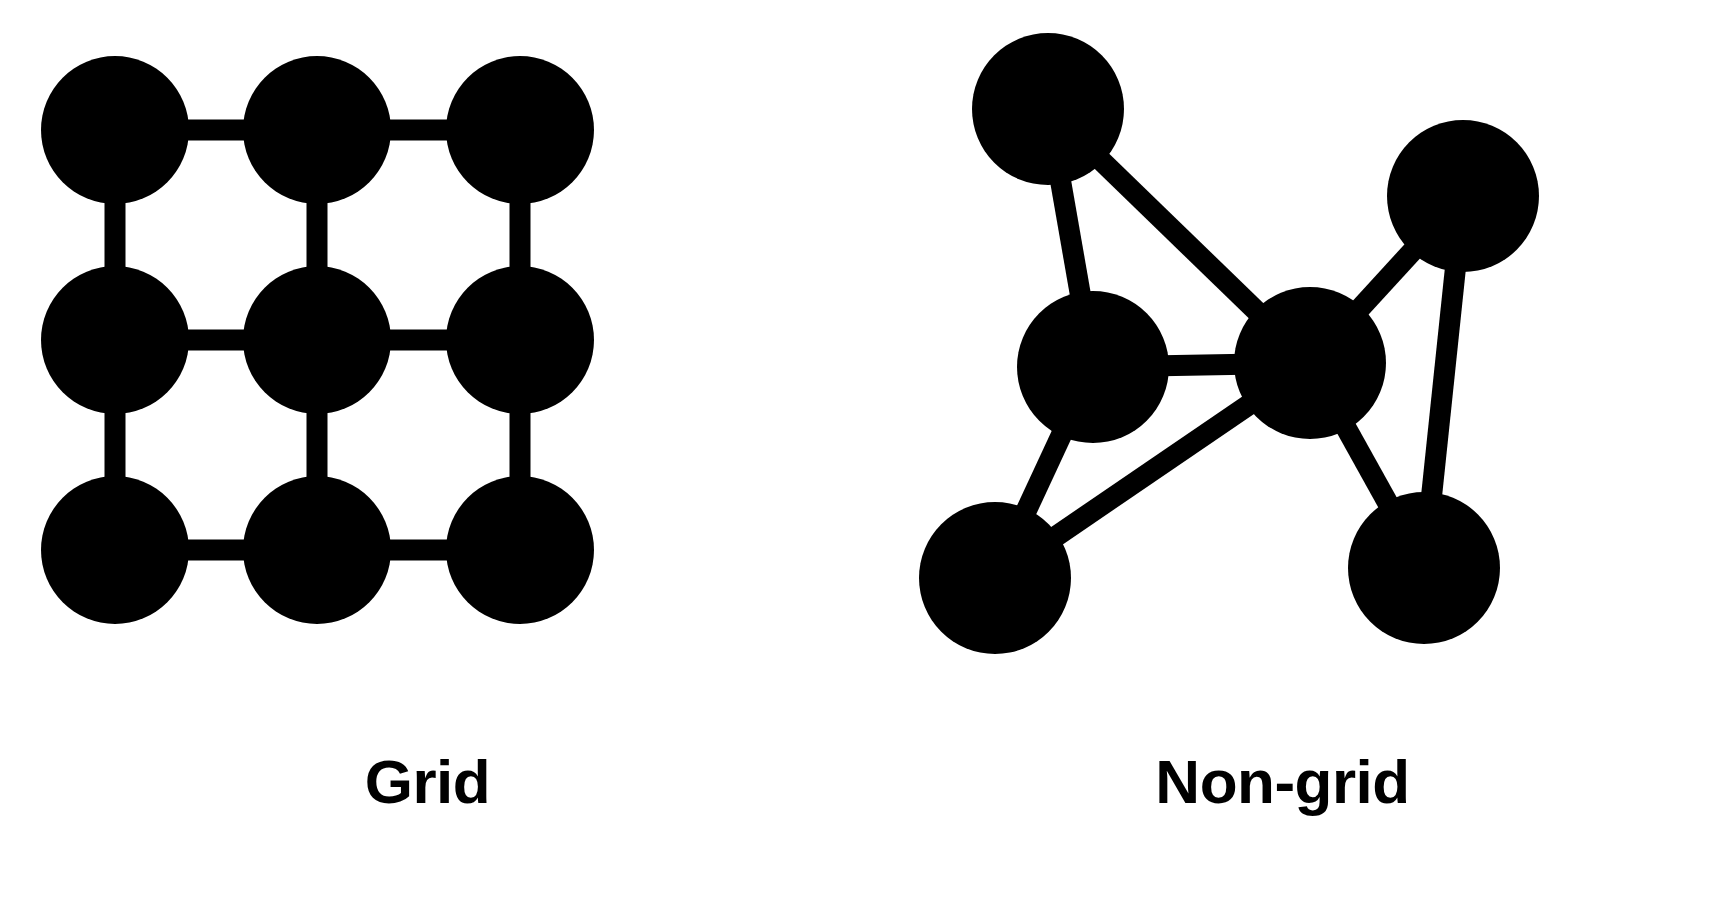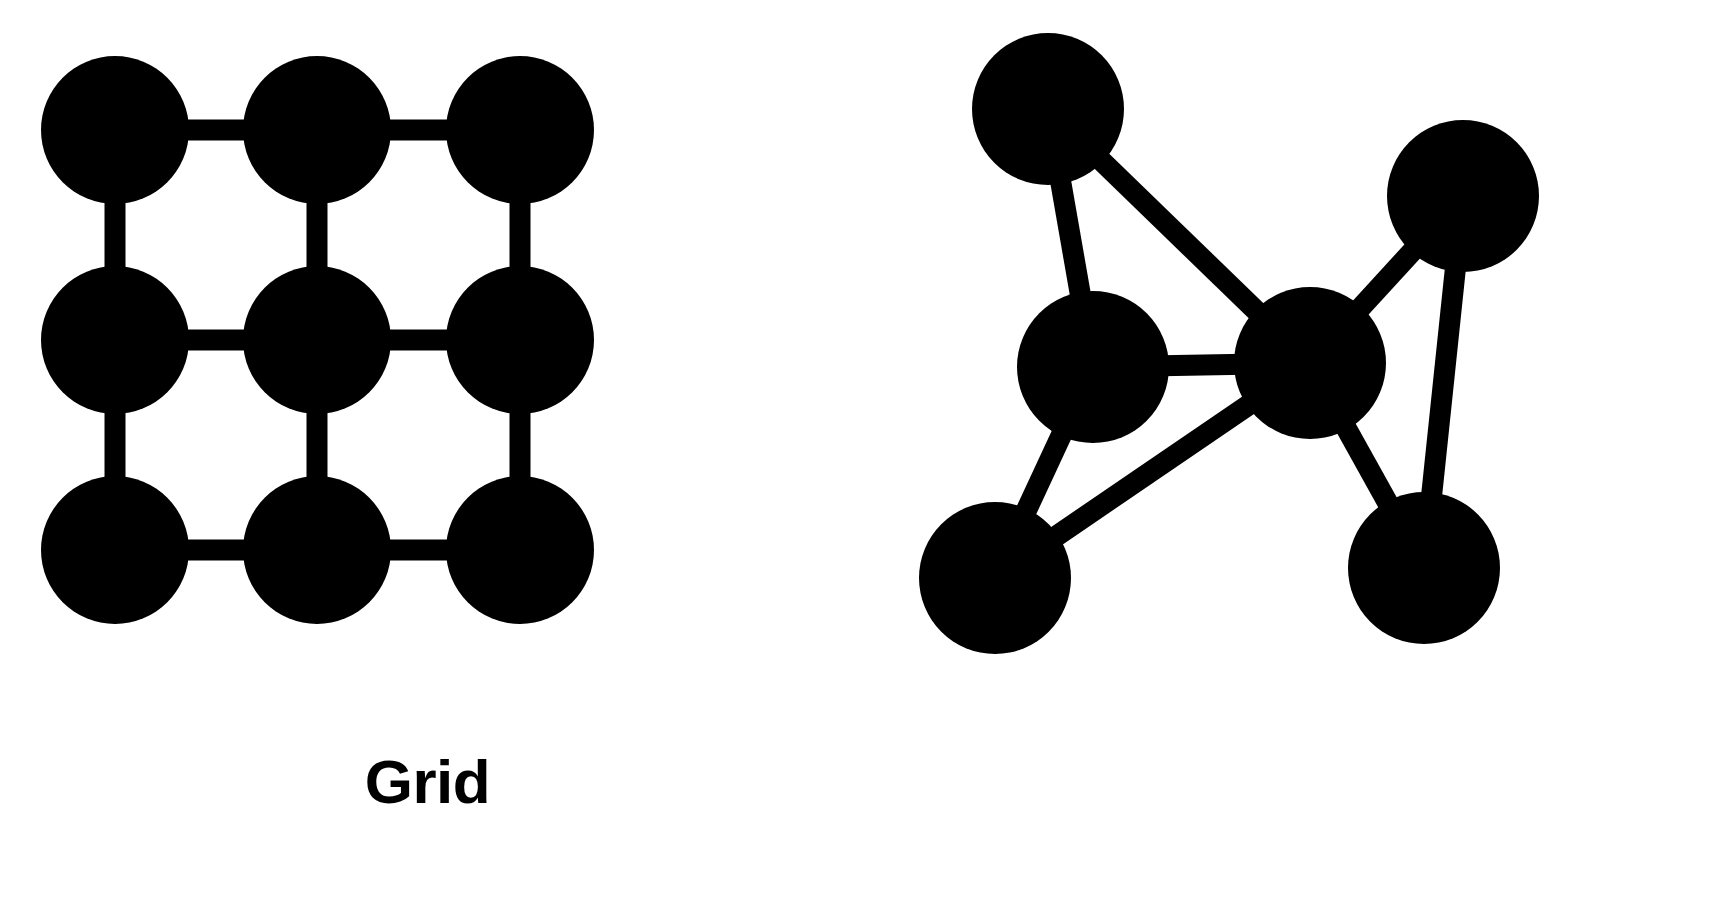--- a/index.html
+++ b/index.html
@@ -101,15 +101,16 @@
         </g>
       <g class="nodes-layer">
           <circle cx="193" cy="109" r="76" fill="#000000"></circle>
           <circle cx="238" cy="367" r="76" fill="#000000"></circle>
           <circle cx="140" cy="578" r="76" fill="#000000"></circle>
           <circle cx="455" cy="363" r="76" fill="#000000"></circle>
           <circle cx="608" cy="196" r="76" fill="#000000"></circle>
           <circle cx="569" cy="568" r="76" fill="#000000"></circle>
         </g>
     </svg>
+    <div class="caption">Non-grid</div>
   </div>
 
 </div>
 
 </body></html>

